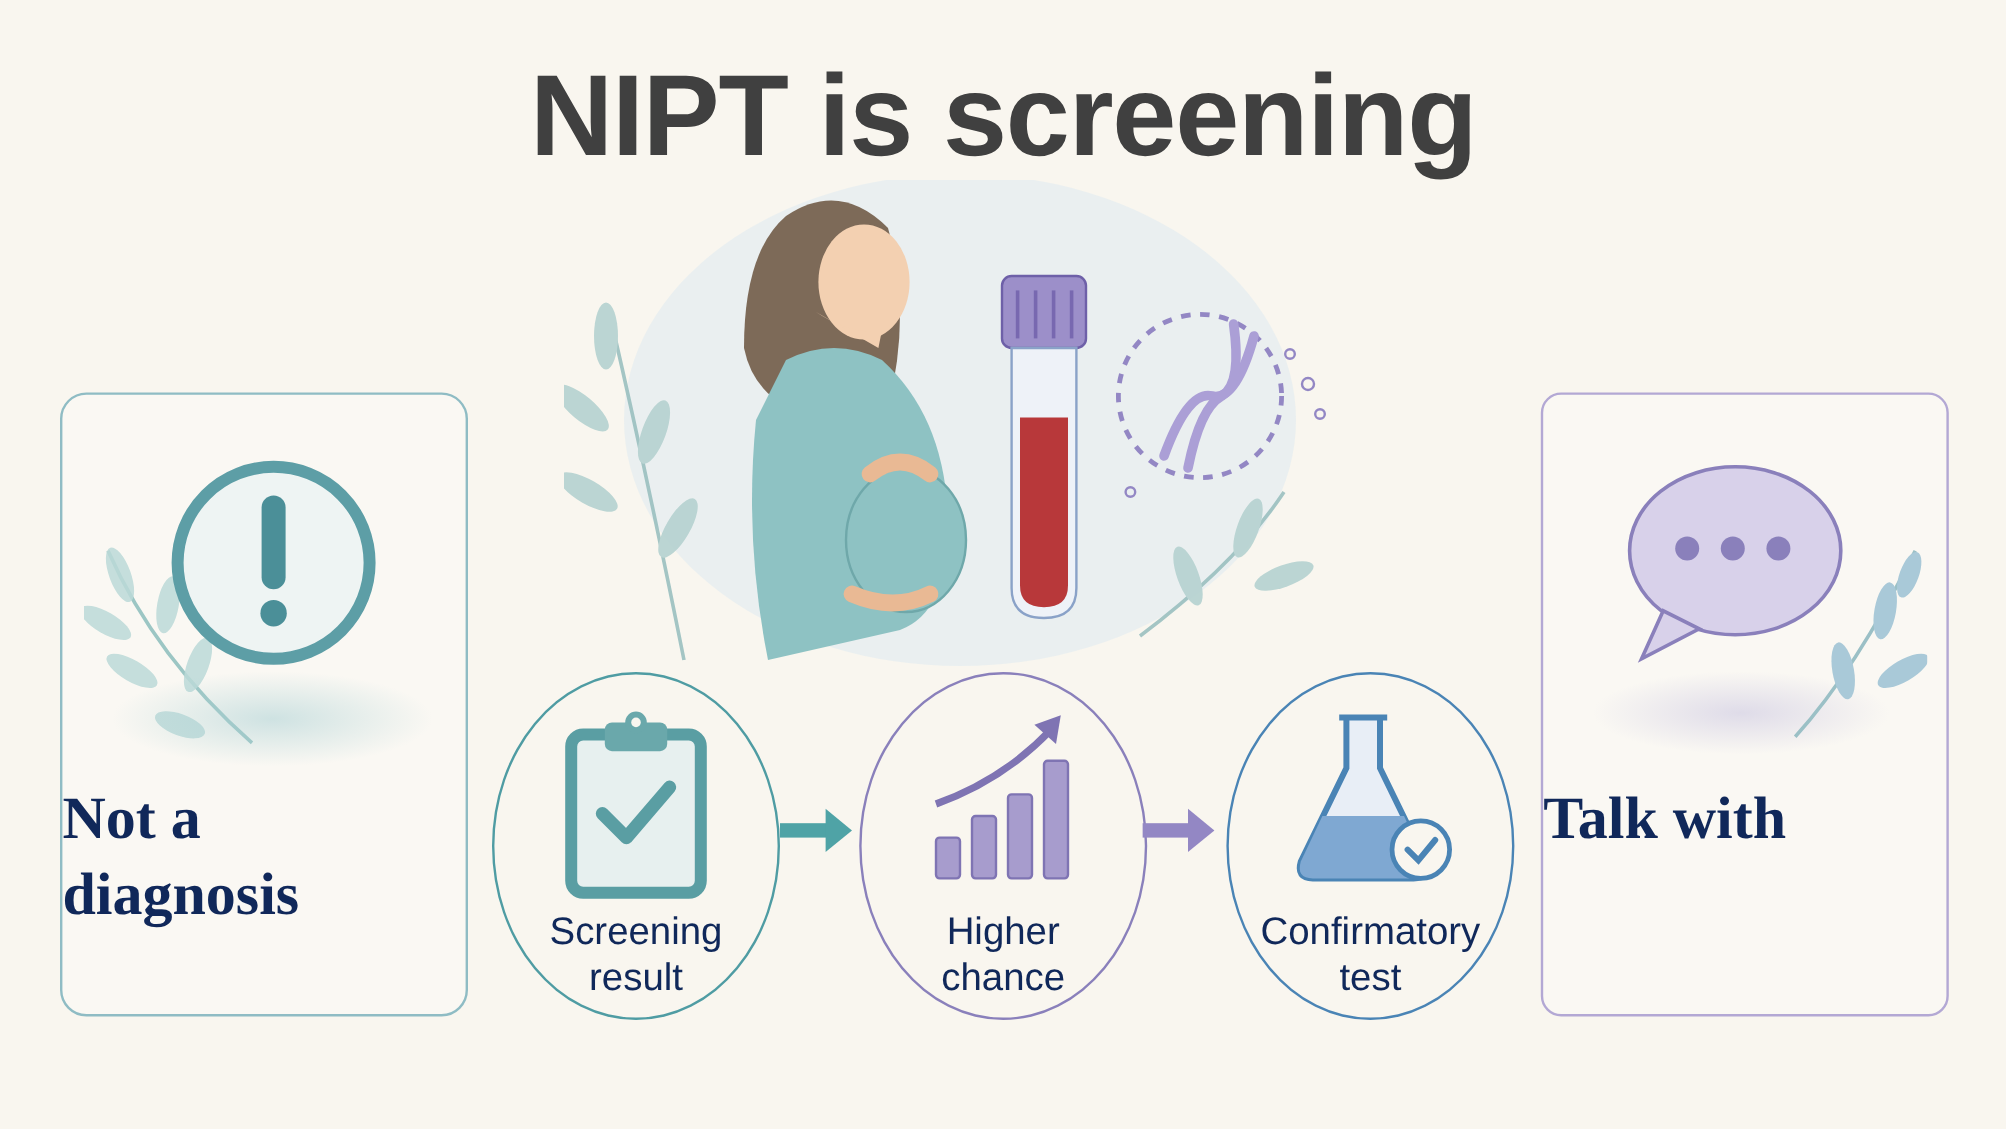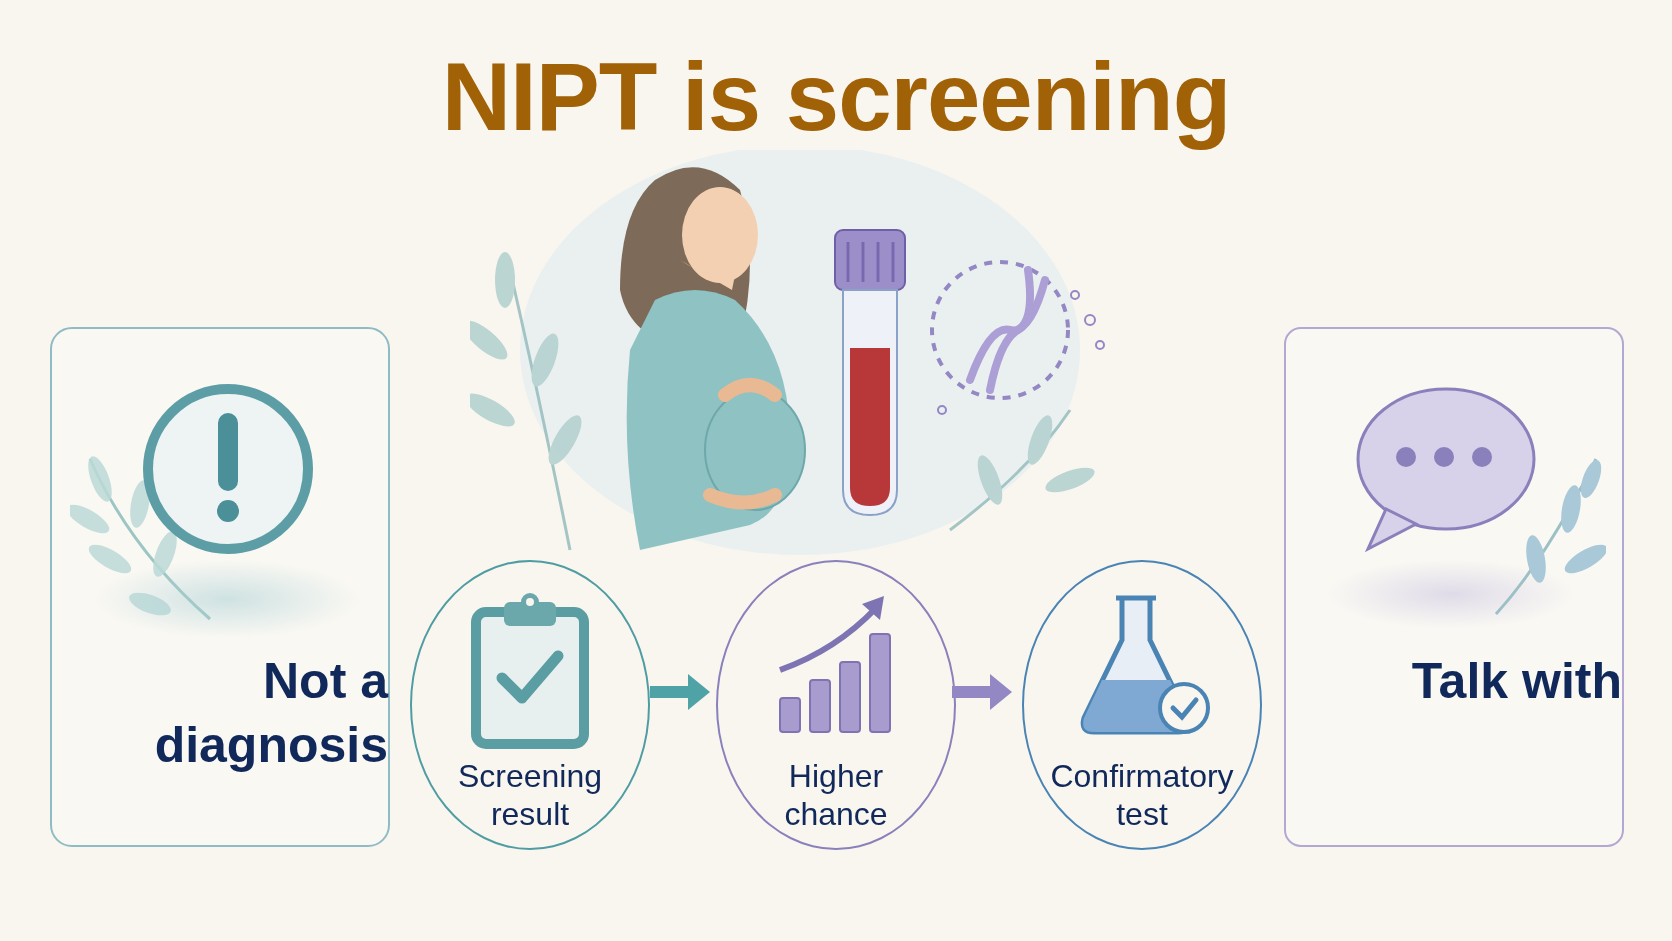--- a/index.html
+++ b/index.html
@@ -4,33 +4,33 @@
 <style>
   html, body { margin:0; padding:0; }
   body {
     width:1672px; height:941px; overflow:hidden;
     background:#f9f6ef;
     font-family:"Liberation Sans", sans-serif;
     position:relative;
   }
   .title {
     position:absolute; left:0; top:42px; width:1672px; text-align:center;
-    font-size:96px; font-weight:bold; color:#a16207; letter-spacing:-1px;
+    font-size:96px; font-weight:bold; color:#404040; letter-spacing:-1px;
     line-height:110px;
   }
   .card {
     position:absolute; top:327px; width:340px; height:520px;
     border:2px solid; border-radius:22px; box-sizing:border-box;
     background:rgba(255,255,255,0.25);
   }
   .card.left { left:50px; border-color:#8fbcc4; }
   .card.right { left:1284px; border-color:#b3a8d4;border-radius:17px; }
   .card-label {
-    position:absolute; left:0; width:100%; text-align:right;
-    font-size:50px; font-weight:bold; color:#10285a; line-height:64px;
+    position:absolute; left:0; width:100%; text-align:left;
+    font-size:50px; font-weight:bold; color:#10285a; line-height:64px;font-family:Liberation Serif, serif;
   }
   .card-icon { position:absolute; }
   .hero { position:absolute; left:470px; top:150px; width:730px; height:410px; }
   .step {
     position:absolute; top:560px; width:240px; height:290px;
     border:2.5px solid; border-radius:50%; box-sizing:border-box;
   }
   .step-label {
     position:absolute; left:0; width:100%; text-align:center;
     font-size:32px; font-weight:normal; color:#10285a; line-height:38px;

